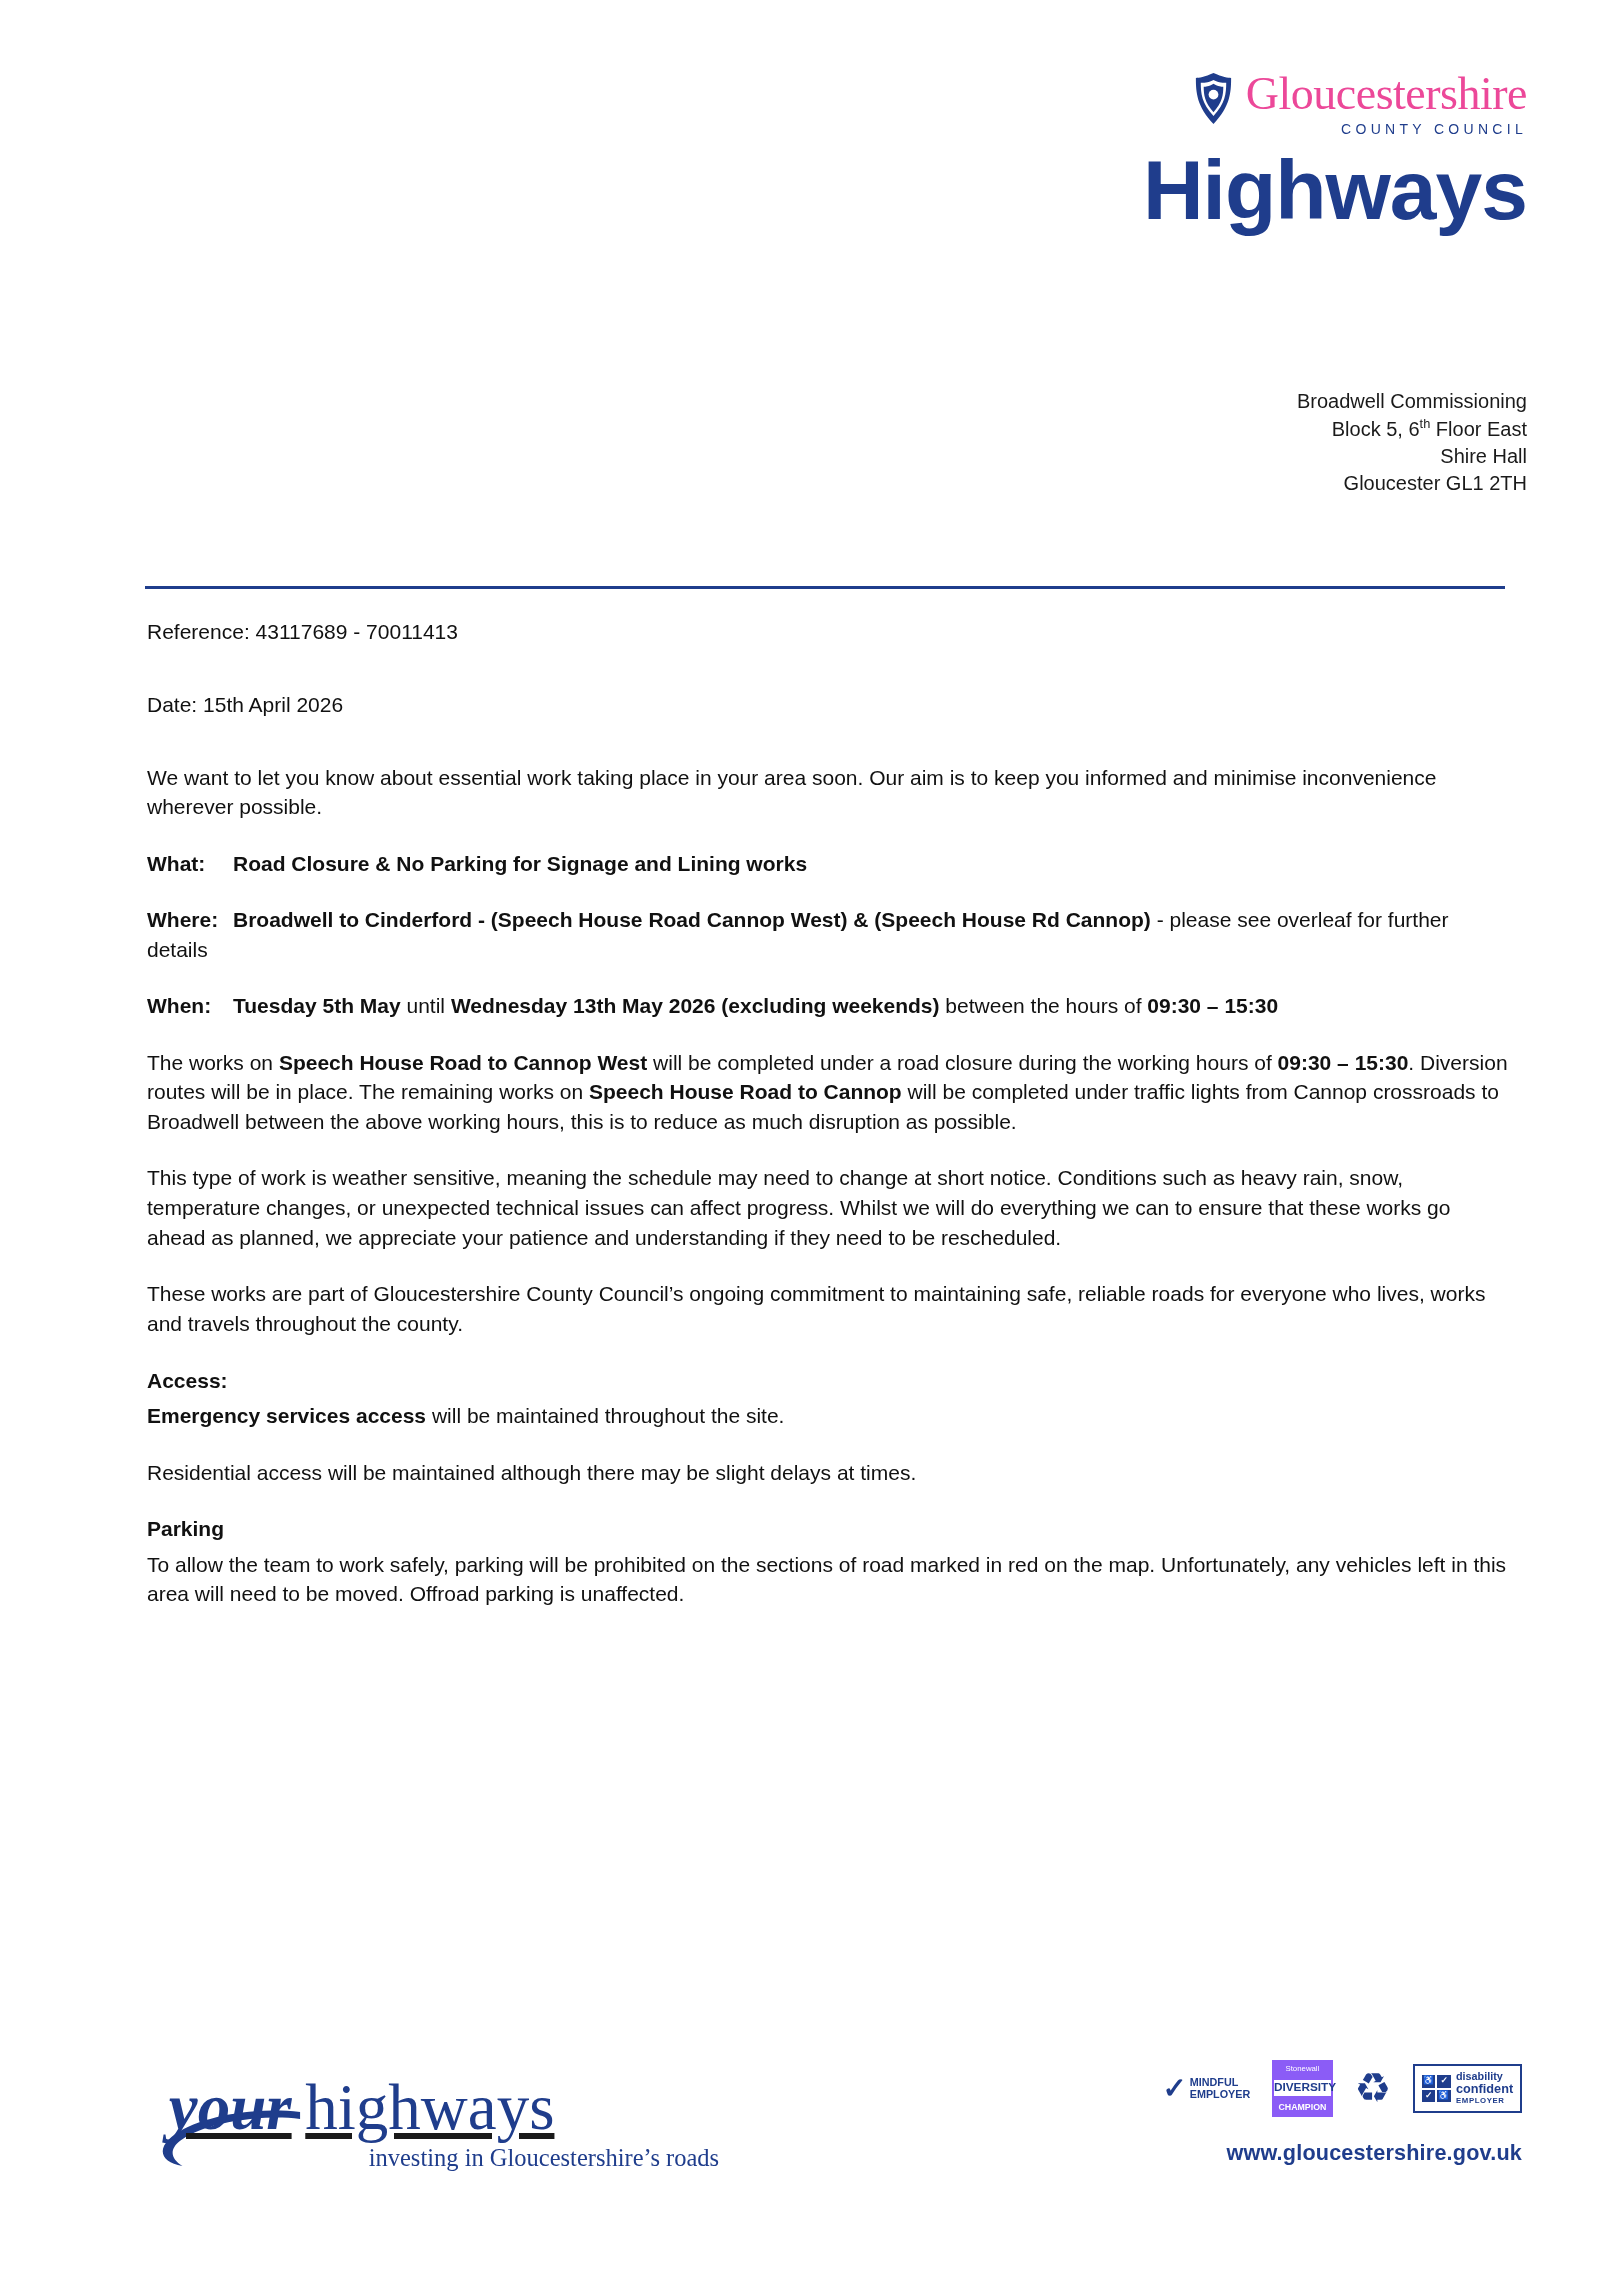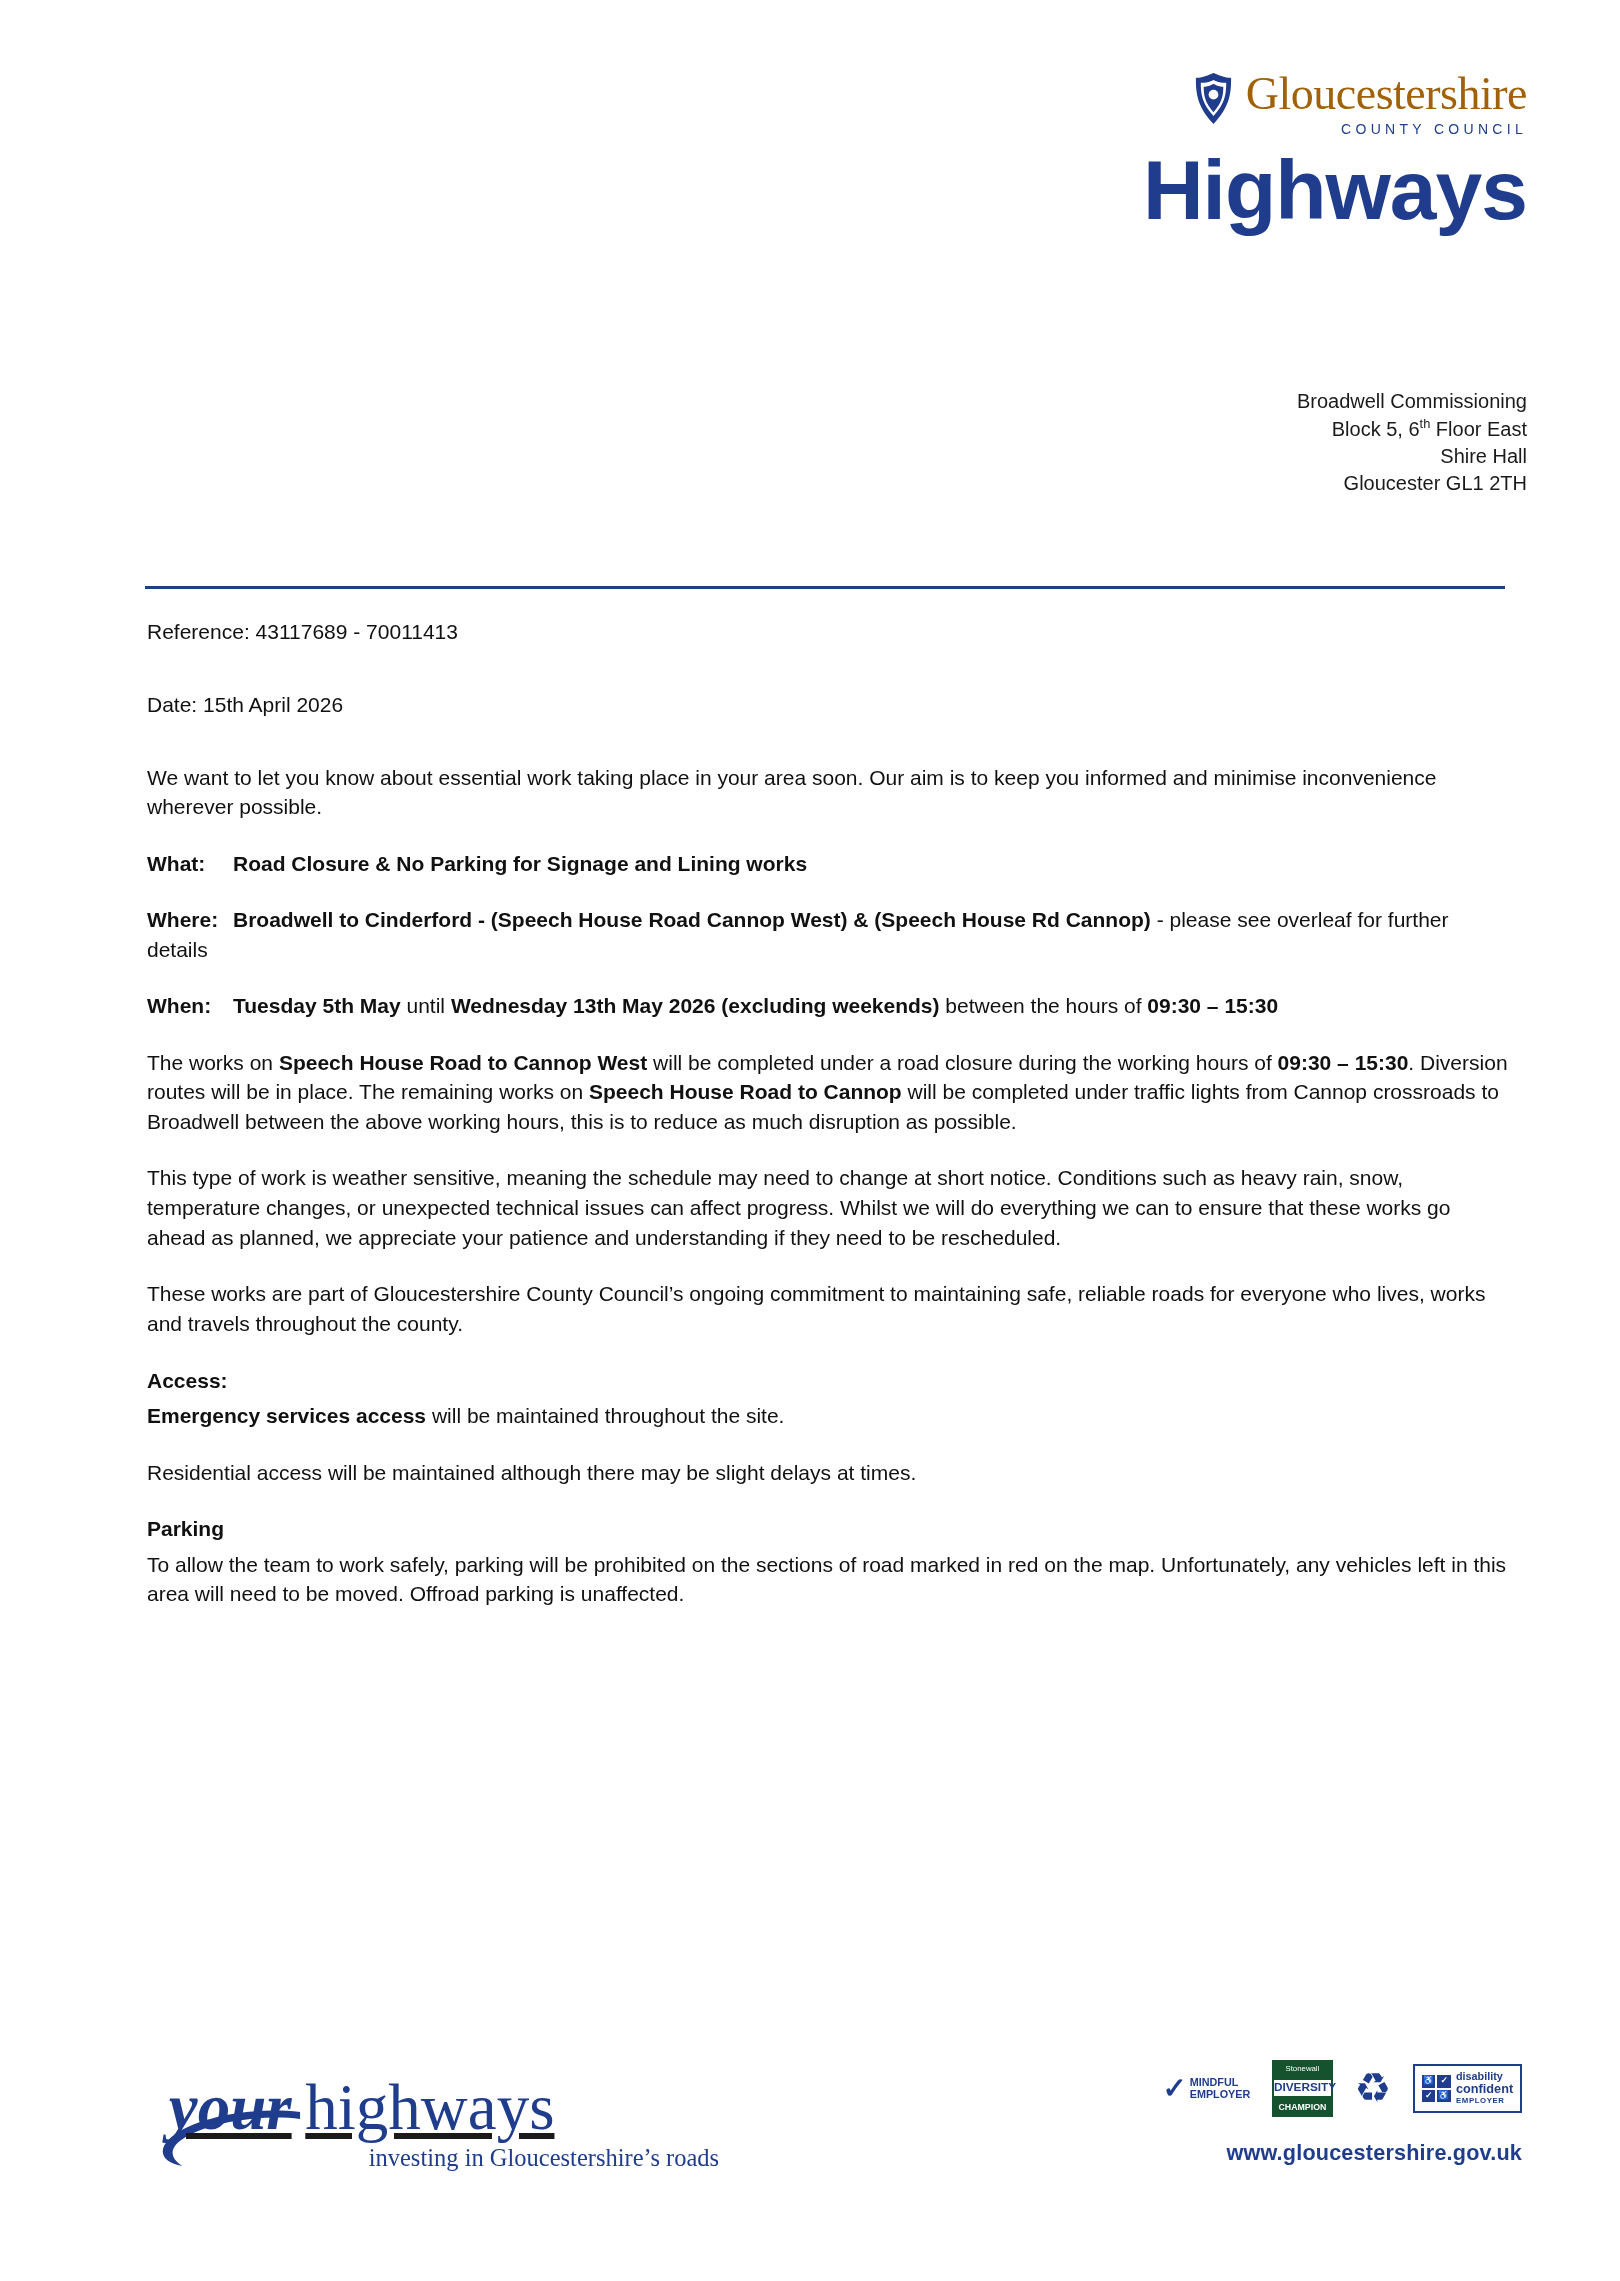--- a/index.html
+++ b/index.html
@@ -46,21 +46,21 @@
   .crest svg { display:block; }
   .brandtext {
     display: flex;
     flex-direction: column;
     align-items: flex-start;
     line-height: 1;
   }
   .brand-main {
     font-family: "Liberation Serif", serif;
     font-size: 46px;
-    color: #a16207;
+    color: #ec4899;
     letter-spacing: -0.5px;
     line-height: 1;
   }
   .brand-sub {
     font-family: "Liberation Sans", sans-serif;
     font-size: 14px;
     letter-spacing: 4.3px;
     color: #1f3d8c;
     margin-top: 4.9px;
     align-self: flex-end;
@@ -191,21 +191,21 @@
     gap: 2.9px;
   }
   .tick {
     font-size: 29px;
     color: #1f3d8c;
     line-height: 1;
   }
   .badge-stonewall {
     width: 61px;
     height: 57px;
-    background: #14532d;
+    background: #8b5cf6;
     color: #fff;
     font-size: 8.8px;
     font-weight: bold;
     text-align: center;
     line-height: 1.15;
     display: flex;
     flex-direction: column;
     justify-content: center;
     padding: 2px;
     box-sizing: border-box;

